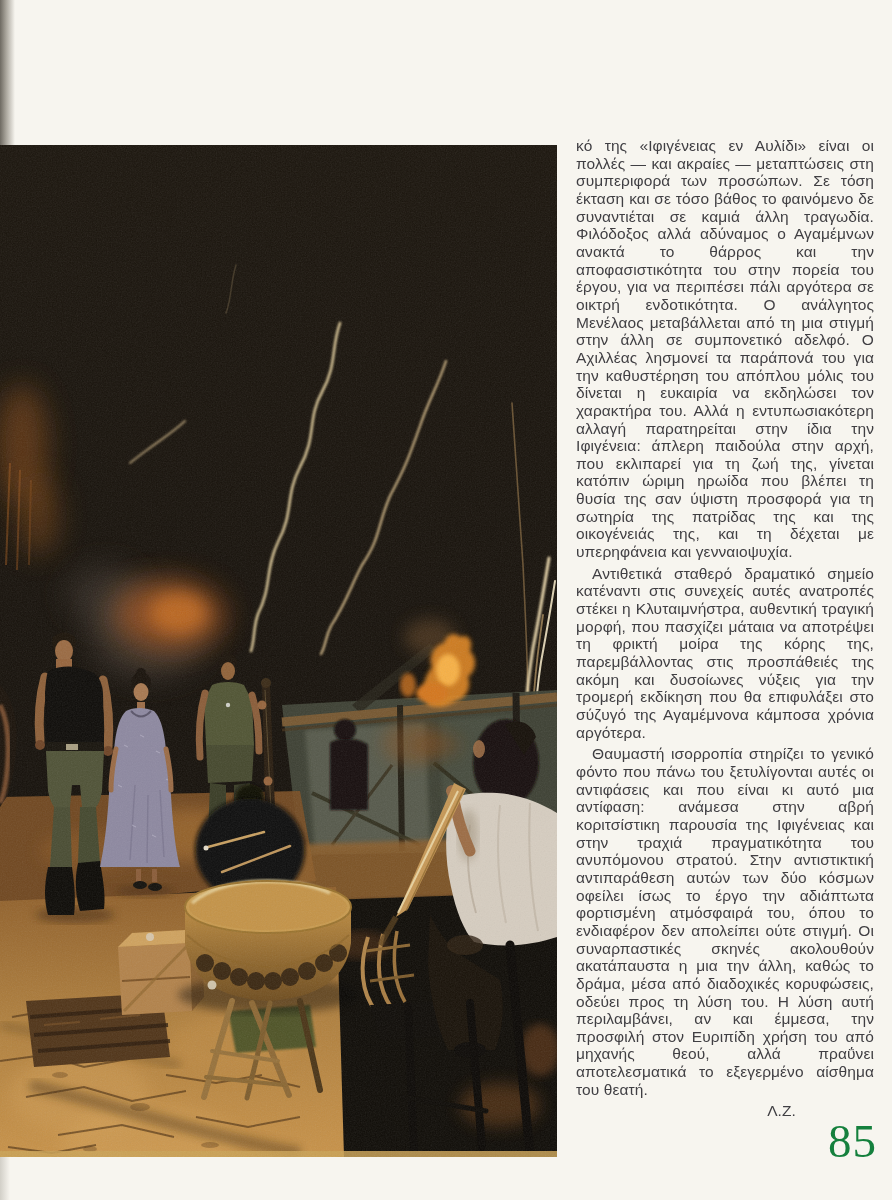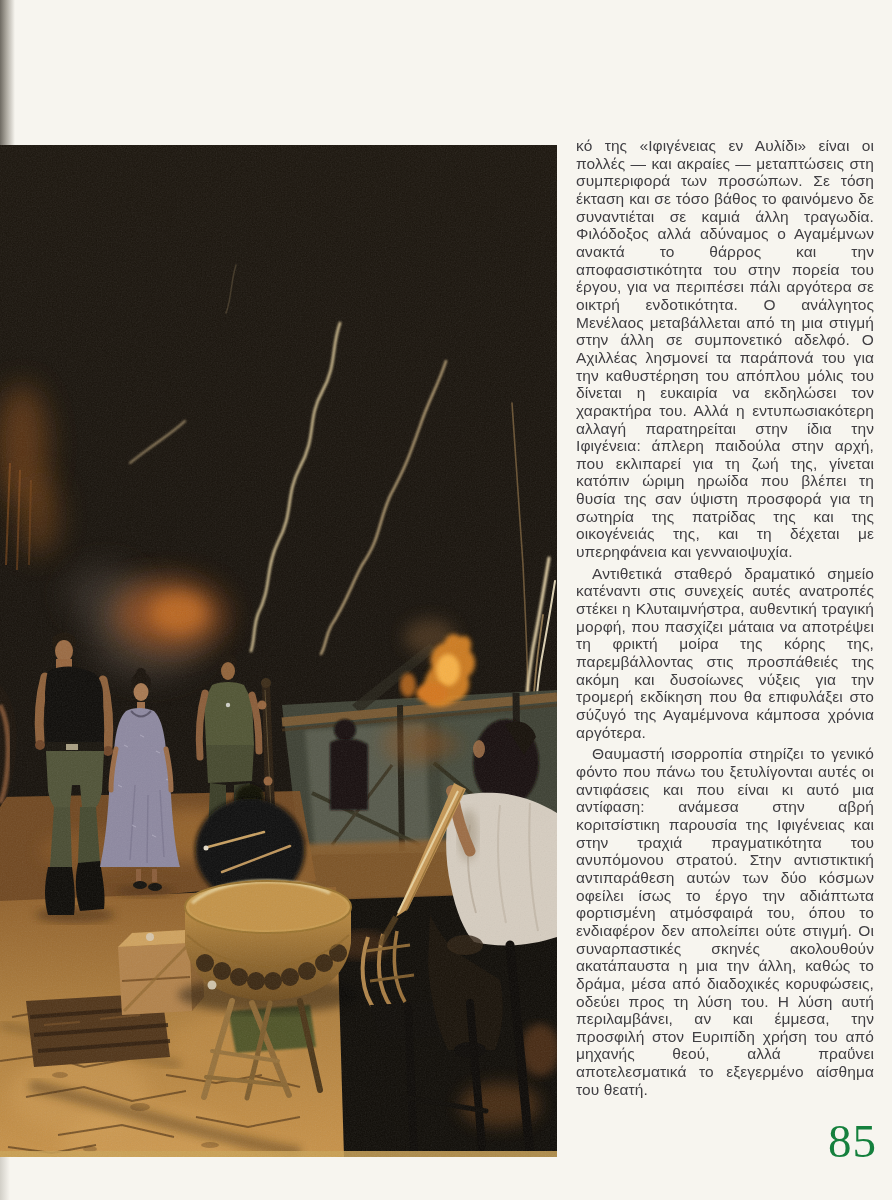--- a/index.html
+++ b/index.html
@@ -331,17 +331,18 @@
 
       <rect x="0" y="1006" width="557" height="6" fill="#caa256" opacity=".85"></rect>
       <rect width="557" height="1012" filter="url(#grainF)" opacity=".12"></rect>
     </svg>
   </div>
 
   <div class="textcol">
     <p>κό της «Ιφιγένειας εν Αυλίδι» είναι οι πολλές — και ακραίες — μεταπτώσεις στη συμπεριφορά των προσώπων. Σε τόση έκταση και σε τόσο βάθος το φαινόμενο δε συναντιέται σε καμιά άλλη τραγωδία. Φιλόδοξος αλλά αδύναμος ο Αγαμέμνων ανακτά το θάρρος και την αποφασιστικότητα του στην πορεία του έργου, για να περιπέσει πάλι αργότερα σε οικτρή ενδοτικότητα. Ο ανάλγητος Μενέλαος μεταβάλλεται από τη μια στιγμή στην άλλη σε συμπονετικό αδελφό. Ο Αχιλλέας λησμονεί τα παράπονά του για την καθυστέρηση του απόπλου μόλις του δίνεται η ευκαιρία να εκδηλώσει τον χαρακτήρα του. Αλλά η εντυπωσιακότερη αλλαγή παρατηρείται στην ίδια την Ιφιγένεια: άπλερη παιδούλα στην αρχή, που εκλιπαρεί για τη ζωή της, γίνεται κατόπιν ώριμη ηρωίδα που βλέπει τη θυσία της σαν ύψιστη προσφορά για τη σωτηρία της πατρίδας της και της οικογένειάς της, και τη δέχεται με υπερηφάνεια και γενναιοψυχία.</p>
     <p class="ind">Αντιθετικά σταθερό δραματικό σημείο κατέναντι στις συνεχείς αυτές ανατροπές στέκει η Κλυταιμνήστρα, αυθεντική τραγική μορφή, που πασχίζει μάταια να αποτρέψει τη φρικτή μοίρα της κόρης της, παρεμβάλλοντας στις προσπάθειές της ακόμη και δυσοίωνες νύξεις για την τρομερή εκδίκηση που θα επιφυλάξει στο σύζυγό της Αγαμέμνονα κάμποσα χρόνια αργότερα.</p>
     <p class="ind">Θαυμαστή ισορροπία στηρίζει το γενικό φόντο που πάνω του ξετυλίγονται αυτές οι αντιφάσεις και που είναι κι αυτό μια αντίφαση: ανάμεσα στην αβρή κοριτσίστικη παρουσία της Ιφιγένειας και στην τραχιά πραγματικότητα του ανυπόμονου στρατού. Στην αντιστικτική αντιπαράθεση αυτών των δύο κόσμων οφείλει ίσως το έργο την αδιάπτωτα φορτισμένη ατμόσφαιρά του, όπου το ενδιαφέρον δεν απολείπει ούτε στιγμή. Οι συναρπαστικές σκηνές ακολουθούν ακατάπαυστα η μια την άλλη, καθώς το δράμα, μέσα από διαδοχικές κορυφώσεις, οδεύει προς τη λύση του. Η λύση αυτή περιλαμβάνει, αν και έμμεσα, την προσφιλή στον Ευριπίδη χρήση του από μηχανής θεού, αλλά πραΰνει αποτελεσματικά το εξεγερμένο αίσθημα του θεατή.</p>
+    <p class="sig">Λ.Ζ.</p>
   </div>
 
   <div class="pagenum">85</div>
 
 </div>
 
 </body></html>

